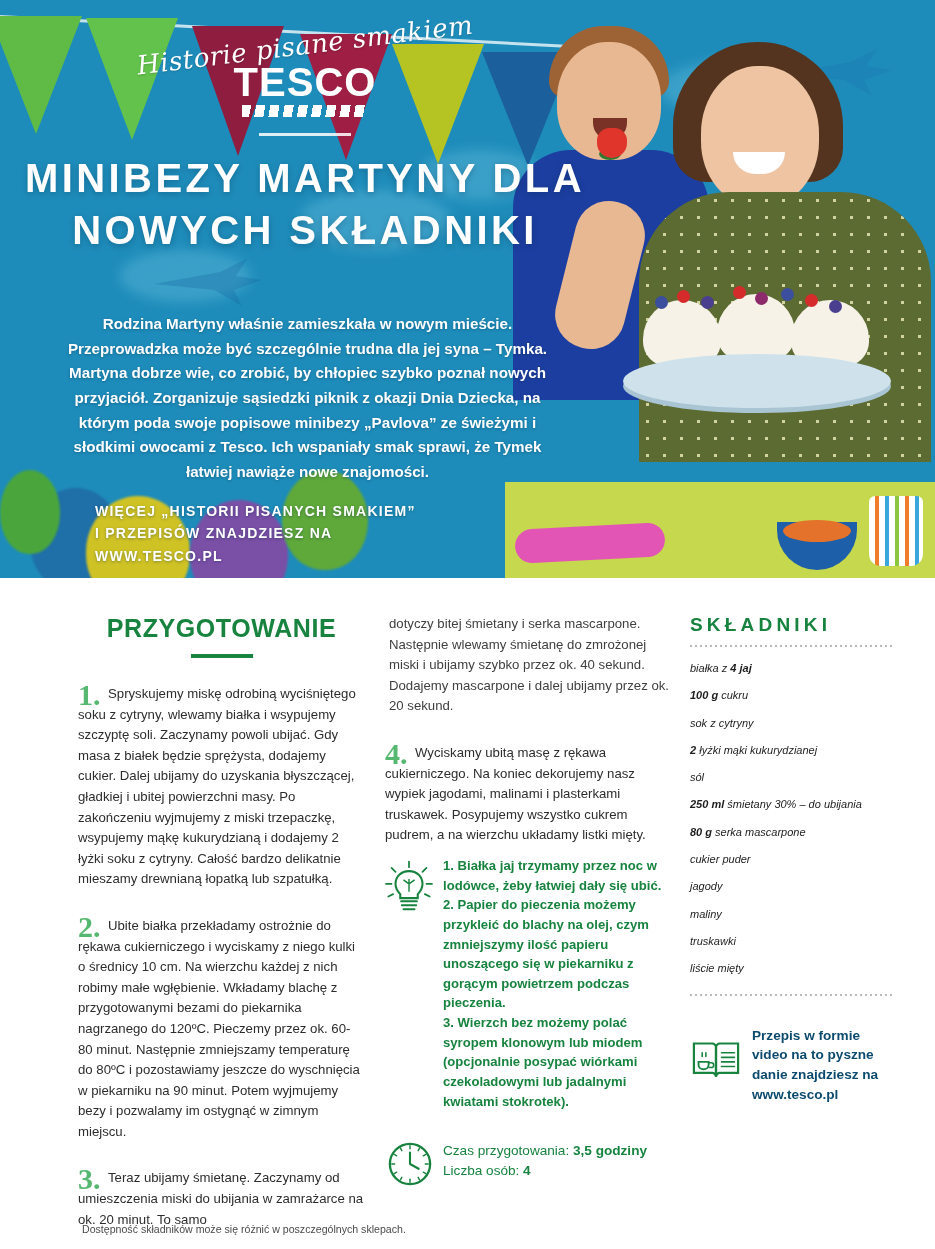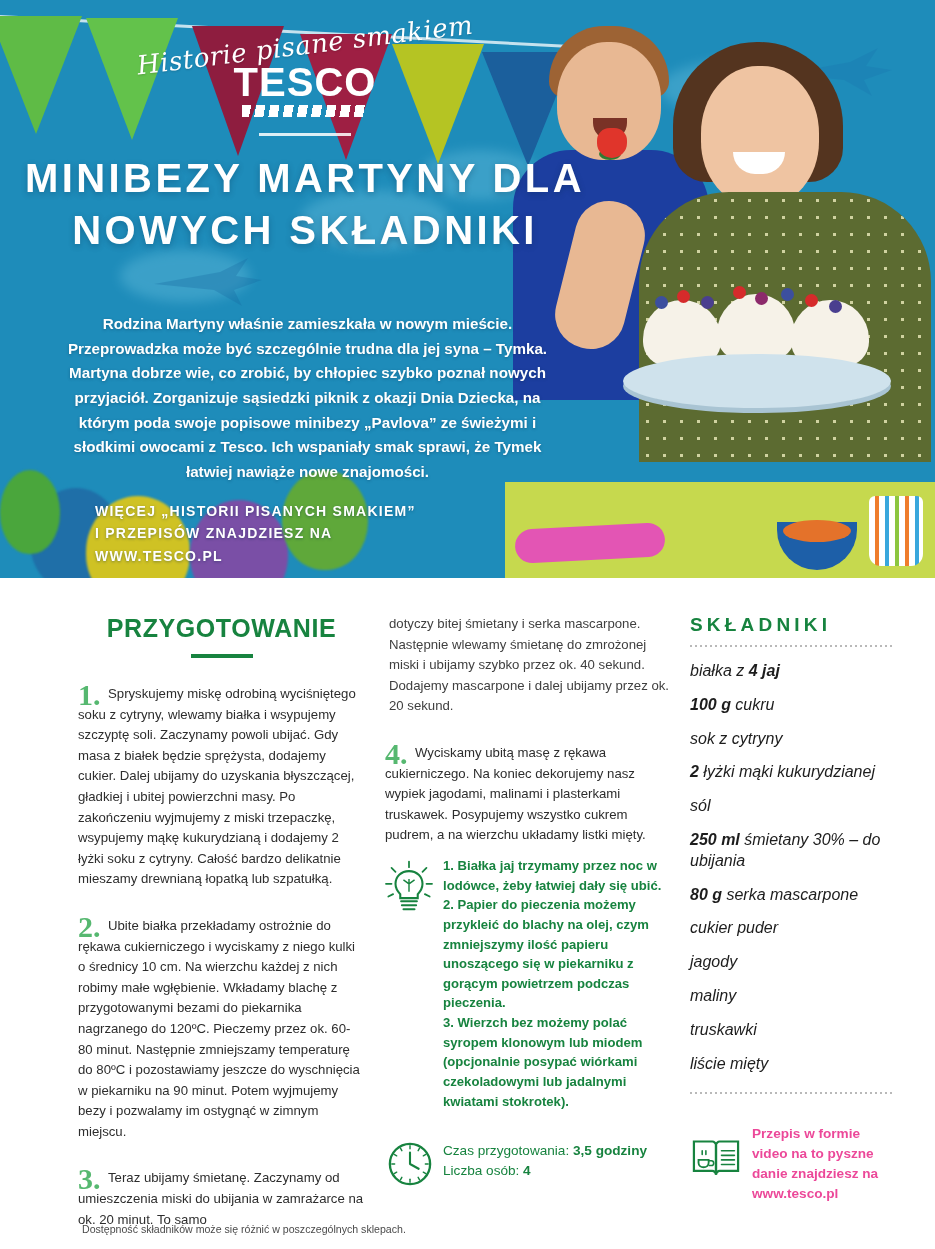--- a/index.html
+++ b/index.html
@@ -150,27 +150,27 @@
     margin:36px 0 0;color:#17833f;font-size:19px;font-weight:bold;letter-spacing:4.2px;
   }
   .dotted{
     height:2px;margin:9px 0 14px;
     background-image:linear-gradient(90deg,#b9b9b9 0 2px,transparent 2px 5px);
     background-size:5px 2px;background-repeat:repeat-x;
   }
   .dotted.bottom{margin:18px 0 0;}
   ul.ing{margin:0;padding:0;list-style:none;}
   ul.ing li{
-    color:#1d1d1d;font-size:16px;font-style:italic;line-height:1.30;margin-bottom:13px;
+    color:#1d1d1d;font-size:11px;font-style:italic;line-height:1.30;margin-bottom:13px;
   }
   ul.ing li b{font-weight:bold;font-style:italic;}
 
   .promo{position:relative;margin-top:30px;padding-left:62px;min-height:72px;}
   .book{position:absolute;left:0;top:12px;width:52px;height:46px;}
-  .promo p{margin:0;color:#ec4899;font-size:13.6px;font-weight:bold;line-height:1.46;}
+  .promo p{margin:0;color:#0c4a6e;font-size:13.6px;font-weight:bold;line-height:1.46;}
 
   .footnote{
     position:absolute;left:82px;bottom:14px;width:600px;margin:0;
     color:#4a4a4a;font-size:10.6px;
   }
 </style>
 </head>
 <body>
 
 <div class="page">

